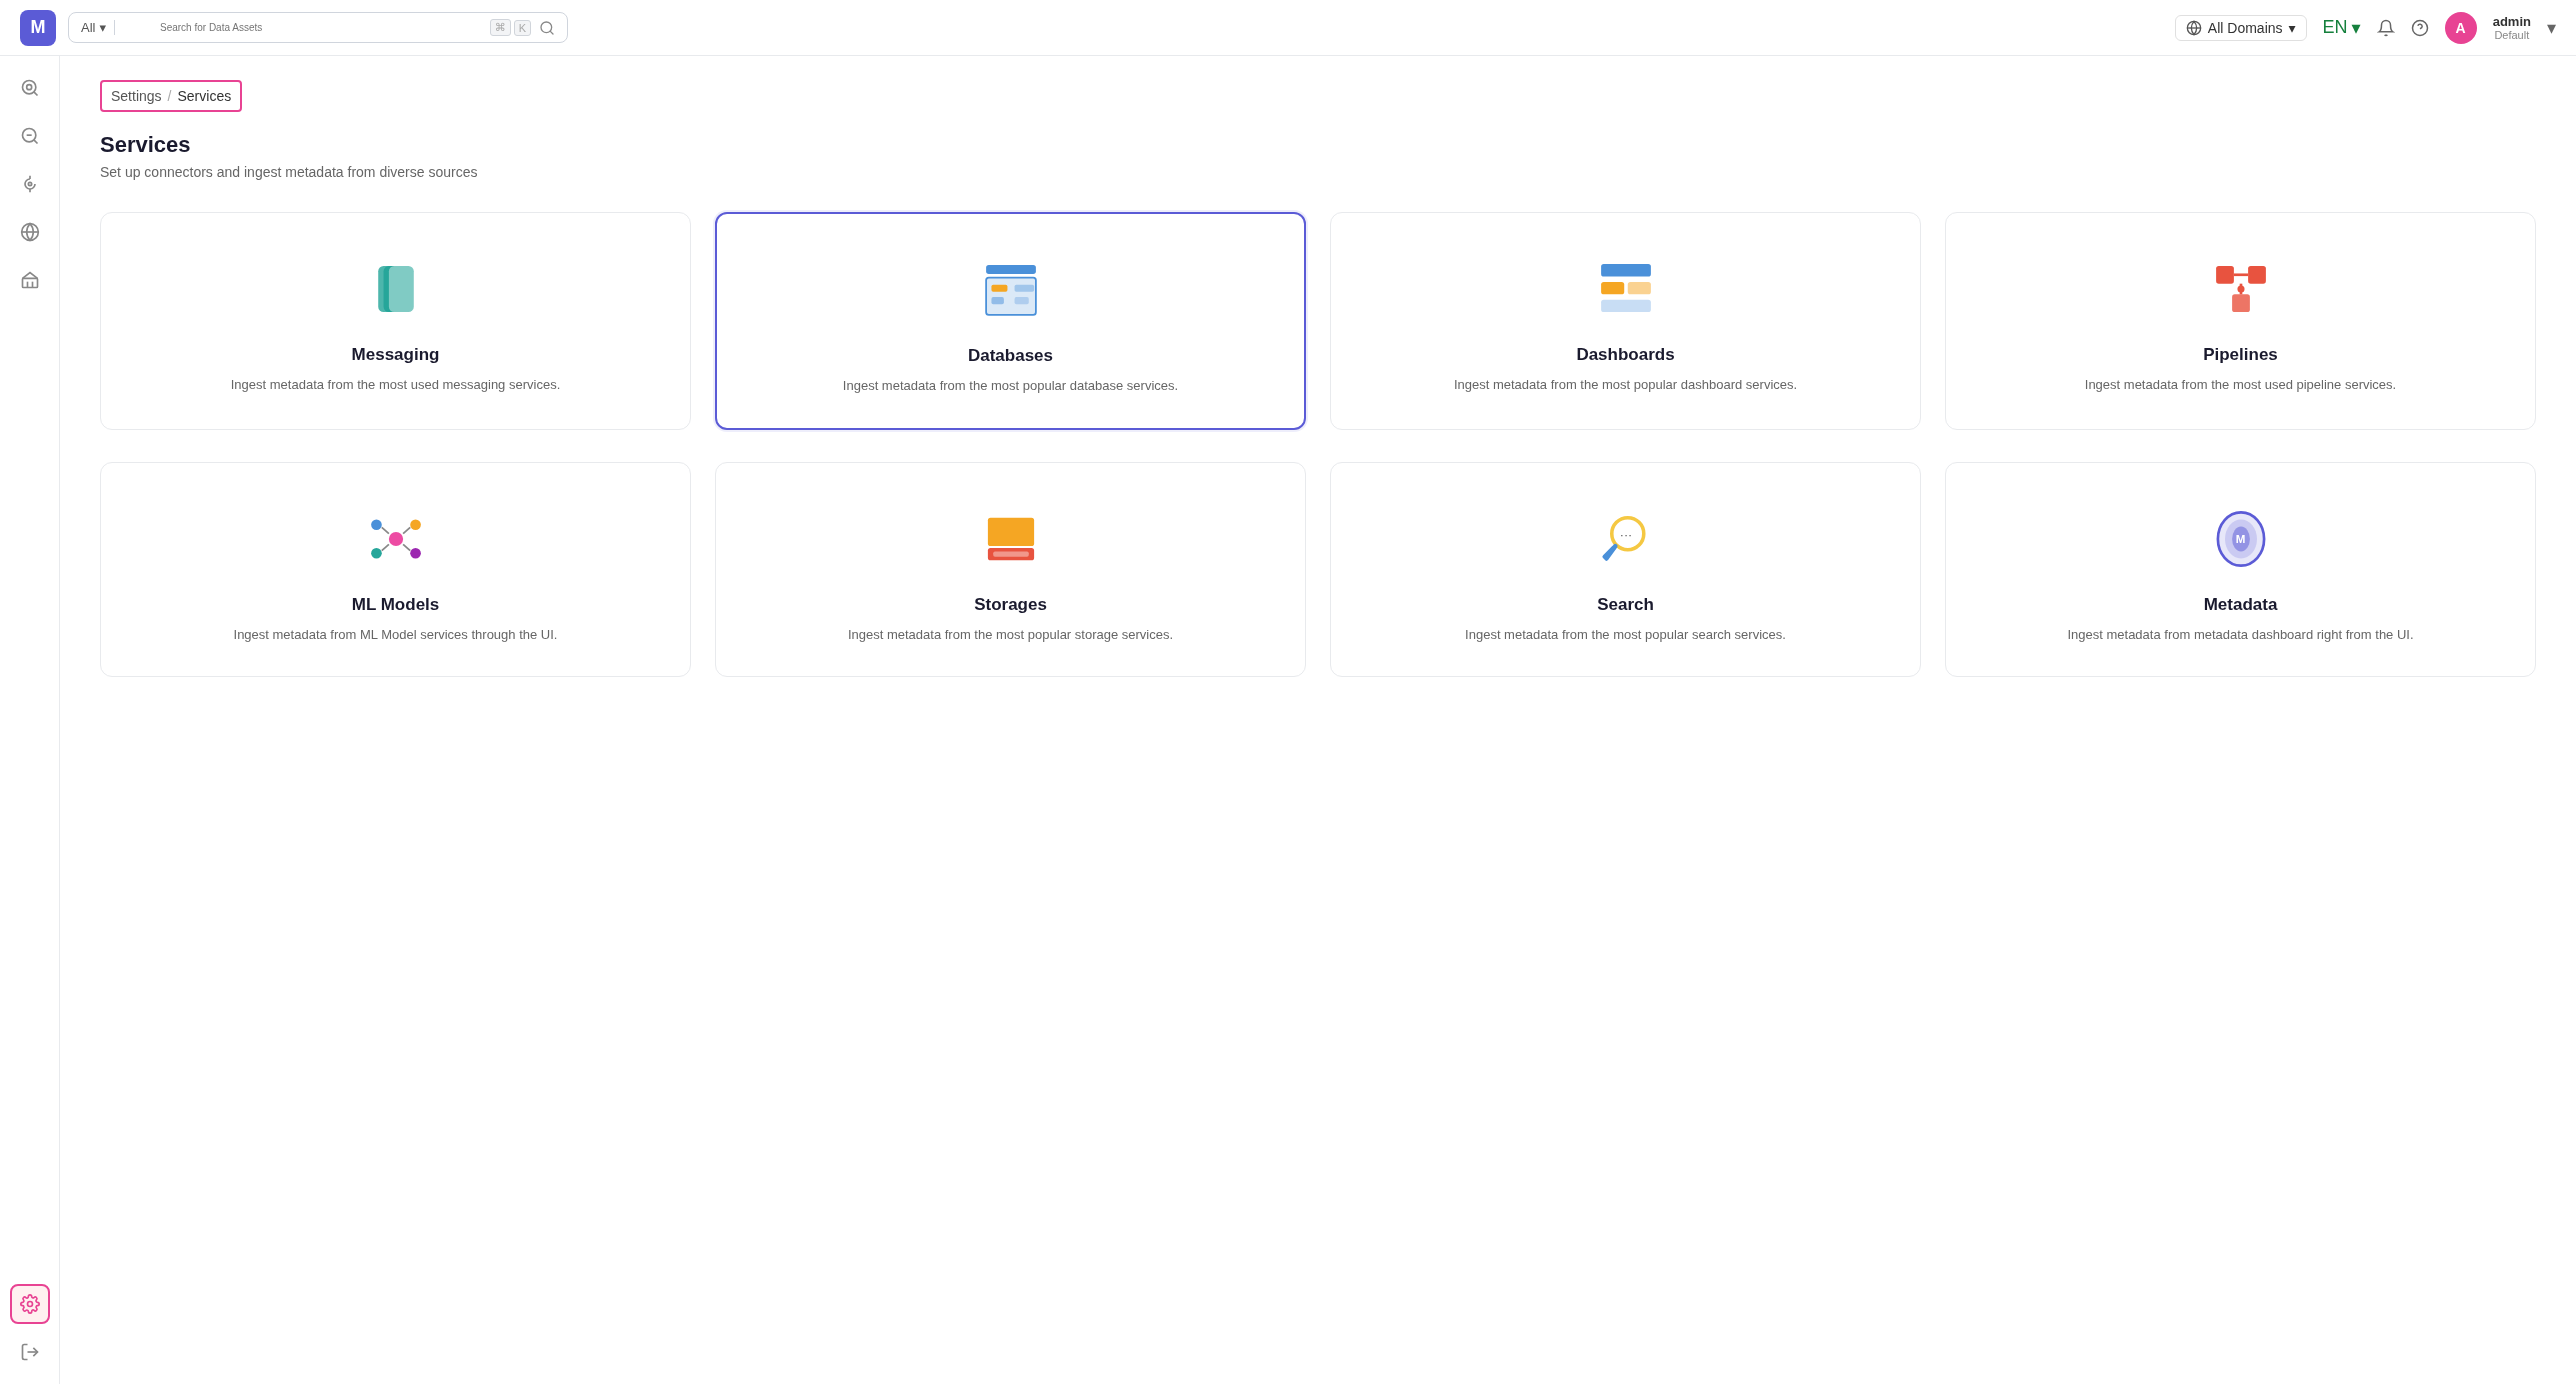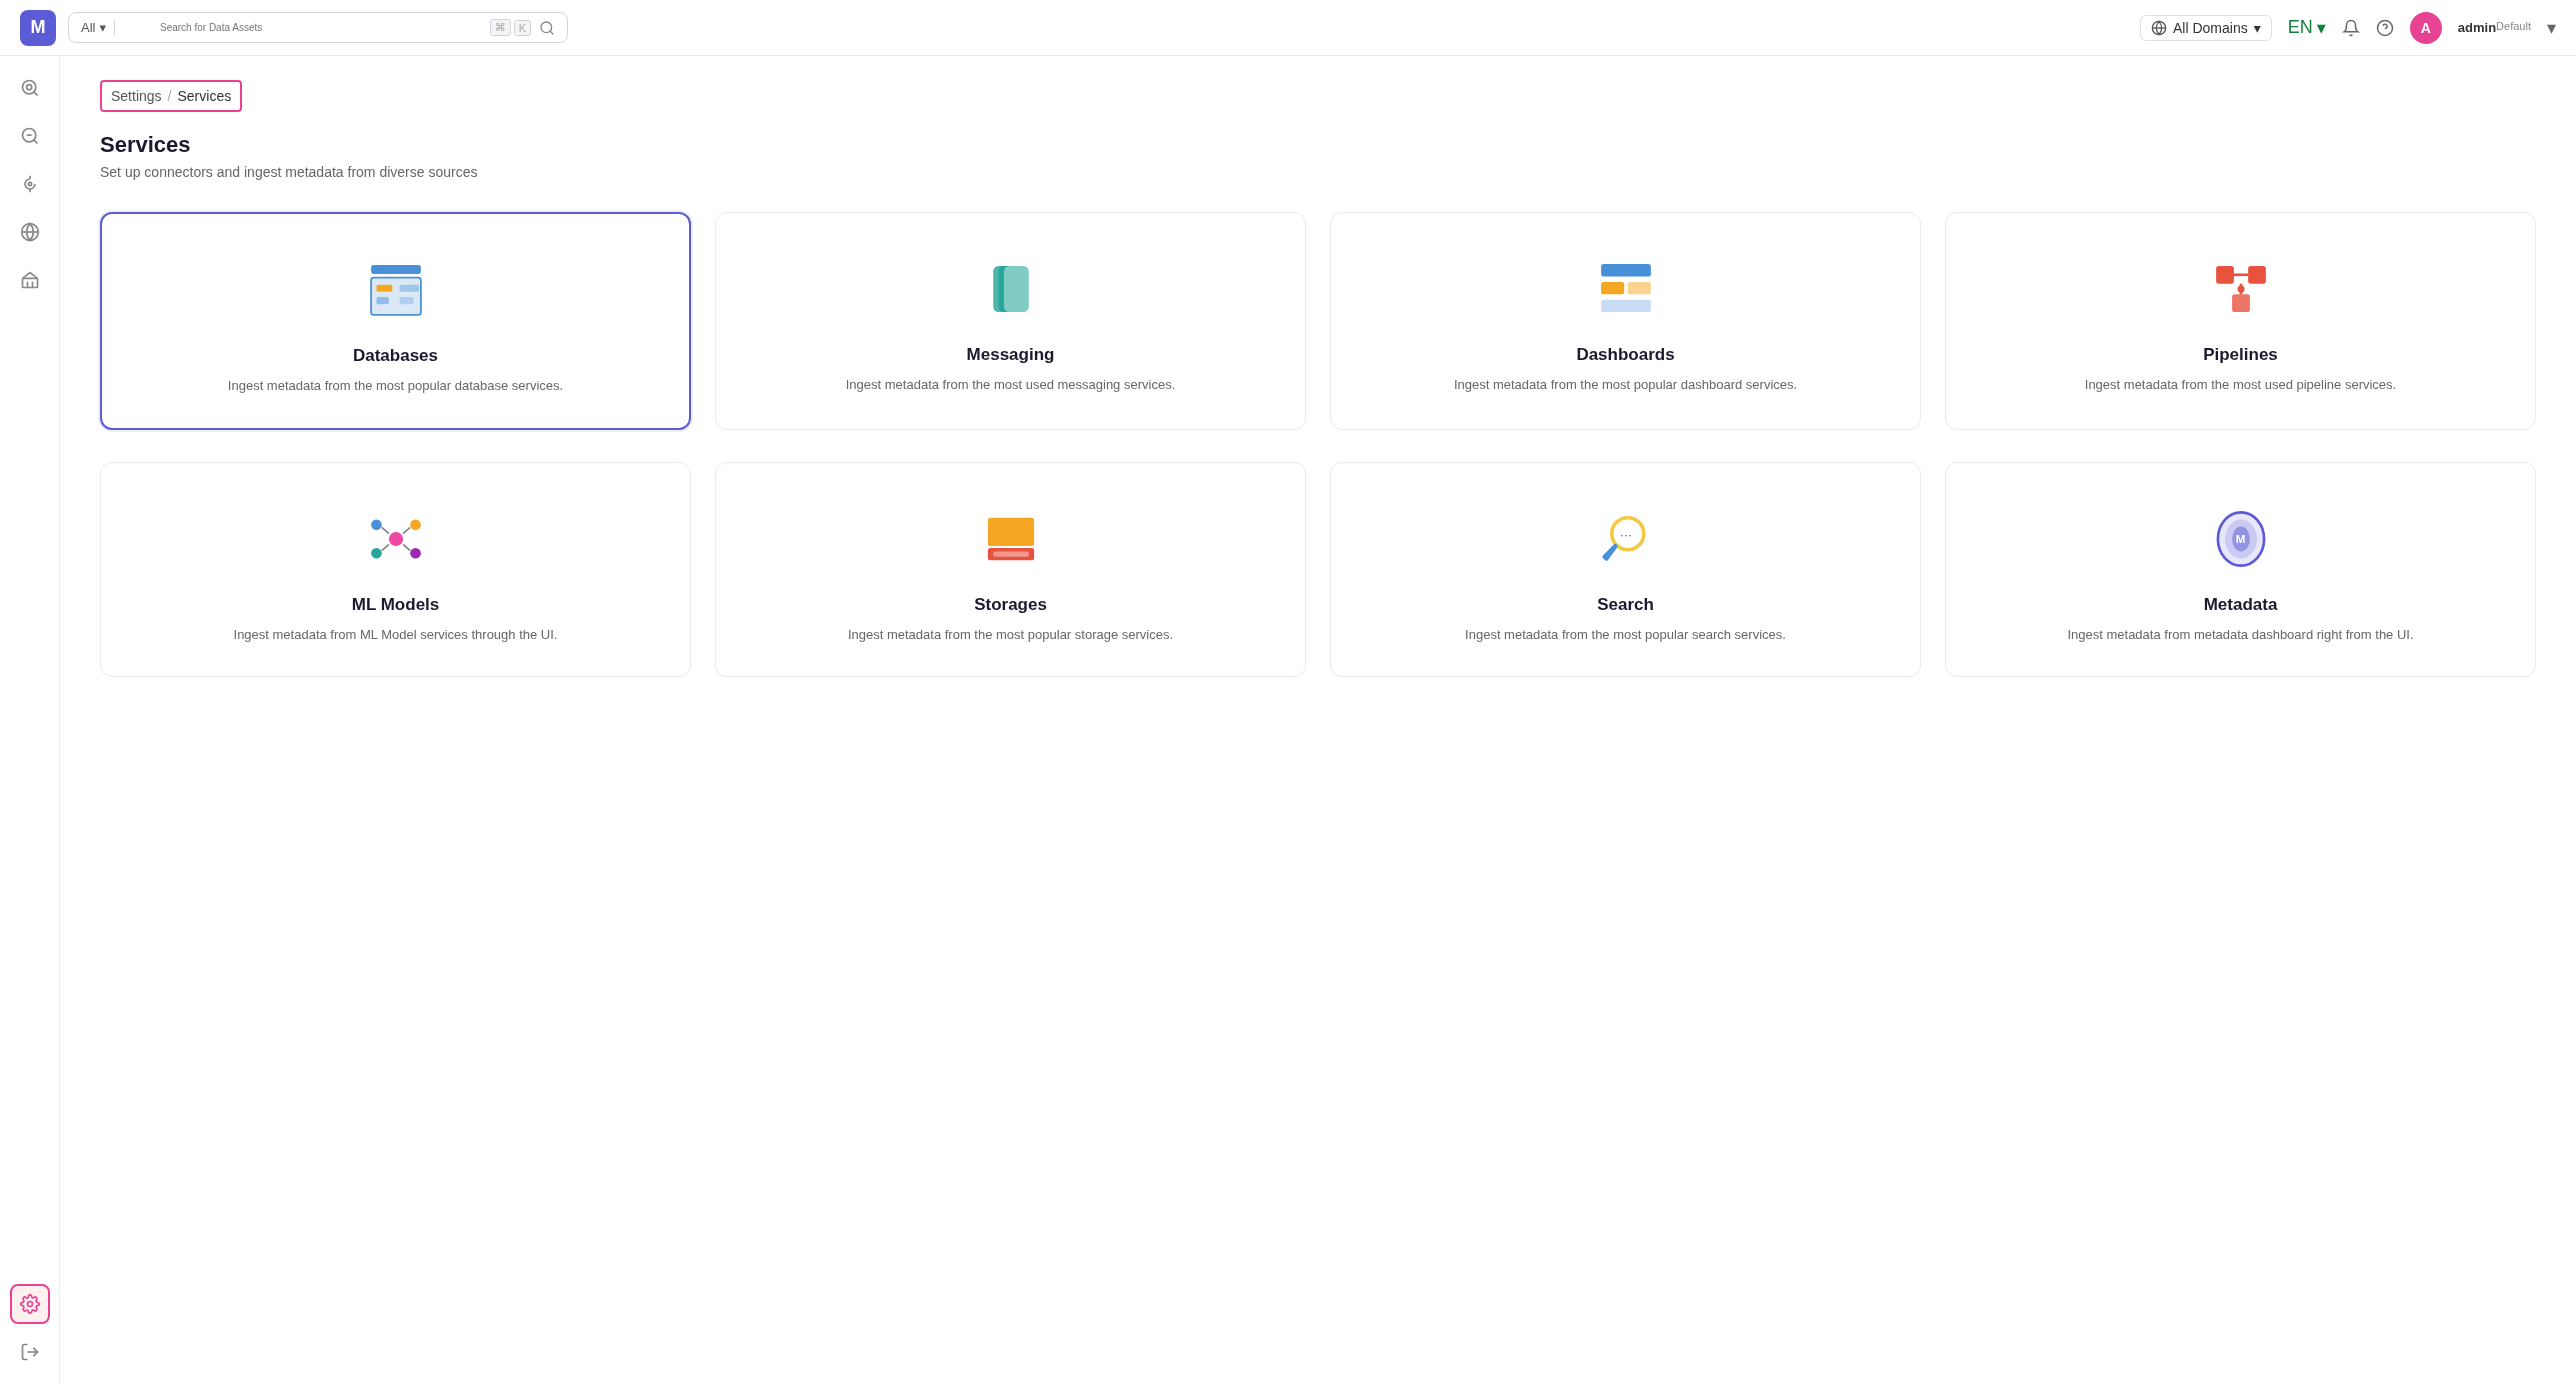--- a/index.html
+++ b/index.html
@@ -17,21 +17,21 @@
     .search-bar { display: flex; align-items: center; flex: 1; max-width: 500px; border: 1px solid #d0d5dd; border-radius: 8px; padding: 6px 12px; gap: 8px; background: #fff; }
     .search-filter { font-size: 13px; color: #555; border-right: 1px solid #d0d5dd; padding-right: 8px; display: flex; align-items: center; gap: 4px; }
     .search-input { border: none; outline: none; flex: 1; font-size: 10px; color: #888; background: transparent; margin-left: 37px; }
     .search-kbd { display: flex; gap: 3px; align-items: center; font-size: 11px; color: #aaa; }
     .kbd { background: #f3f4f6; border: 1px solid #d1d5db; border-radius: 3px; padding: 1px 4px; font-size: 11px; }
     .top-right { display: flex; align-items: center; gap: 16px; margin-left: auto; }
     .domain-selector { display: flex; align-items: center; gap: 6px; font-size: 14px; color: #333; cursor: pointer; border: 1px solid #e0e0e0; border-radius: 6px; padding: 4px 10px; }
     .lang-selector { display: flex; align-items: center; gap: 4px; font-size: 18px; color: #15803d; cursor: pointer; justify-content: flex-end; }
     .icon-btn { background: none; border: none; cursor: pointer; color: #666; font-size: 18px; display: flex; align-items: center; }
     .avatar { width: 32px; height: 32px; border-radius: 50%; background: #e84393; display: flex; align-items: center; justify-content: center; color: #fff; font-weight: bold; font-size: 14px; }
-    .user-info { display: flex; }
+    .user-info { display: flex; flex-direction: column; }
     .user-name { font-size: 13px; font-weight: 600; color: #333; }
     .user-role { font-size: 11px; color: #888; text-align: center; }
 
     
     .sidebar-item { width: 40px; height: 40px; display: flex; align-items: center; justify-content: center; border-radius: 8px; cursor: pointer; color: #888; font-size: 18px; position: relative; }
     .sidebar-item.active { background: #fff0f0; color: #e84393; border: 2px solid #e84393; }
     .sidebar-spacer { flex: 1; }
 
     
     .breadcrumb { display: flex; align-items: center; gap: 6px; margin-bottom: 20px; font-size: 14px; color: #555; border: 2px solid #e84393; border-radius: 4px; padding: 6px 9px; display: inline-flex; }
@@ -179,45 +179,45 @@
         <a class="breadcrumb-link" href="#">Settings</a>
         <span class="breadcrumb-sep">/</span>
         <span class="breadcrumb-current">Services</span>
       </div>
 
       <h1 class="page-title">Services</h1>
       <p class="page-subtitle">Set up connectors and ingest metadata from diverse sources</p>
 
       
       <div class="services-grid" id="services-grid">
-      <div class="service-card selected">
+      <div class="service-card">
+    <div class="service-icon">
+      <svg width="64" height="64" viewBox="0 0 72 72" fill="none" xmlns="http://www.w3.org/2000/svg">
+    <rect x="16" y="10" width="28" height="52" rx="6" fill="#4DB6AC"></rect>
+    <rect x="22" y="10" width="28" height="52" rx="6" fill="#26A69A"></rect>
+    <rect x="28" y="10" width="28" height="52" rx="6" fill="#80CBC4"></rect>
+  </svg>
+    </div>
+    <div class="service-name">Messaging</div>
+    <div class="service-desc">Ingest metadata from the most used messaging services.</div>
+  </div>
+          <div class="service-card selected">
     <div class="service-icon">
       <svg width="64" height="64" viewBox="0 0 72 72" fill="none" xmlns="http://www.w3.org/2000/svg">
     <rect x="8" y="8" width="56" height="10" rx="3" fill="#4A90D9"></rect>
     <rect x="8" y="22" width="56" height="42" rx="3" fill="#4A90D9" opacity="0.2"></rect>
     <rect x="8" y="22" width="56" height="42" rx="3" fill="none" stroke="#4A90D9" stroke-width="2"></rect>
     <rect x="14" y="30" width="18" height="8" rx="2" fill="#F5A623"></rect>
     <rect x="14" y="44" width="14" height="8" rx="2" fill="#4A90D9" opacity="0.5"></rect>
     <rect x="40" y="30" width="22" height="8" rx="2" fill="#4A90D9" opacity="0.4"></rect>
     <rect x="40" y="44" width="16" height="8" rx="2" fill="#4A90D9" opacity="0.3"></rect>
   </svg>
     </div>
     <div class="service-name">Databases</div>
     <div class="service-desc">Ingest metadata from the most popular database services.</div>
-  </div>
-          <div class="service-card">
-    <div class="service-icon">
-      <svg width="64" height="64" viewBox="0 0 72 72" fill="none" xmlns="http://www.w3.org/2000/svg">
-    <rect x="16" y="10" width="28" height="52" rx="6" fill="#4DB6AC"></rect>
-    <rect x="22" y="10" width="28" height="52" rx="6" fill="#26A69A"></rect>
-    <rect x="28" y="10" width="28" height="52" rx="6" fill="#80CBC4"></rect>
-  </svg>
-    </div>
-    <div class="service-name">Messaging</div>
-    <div class="service-desc">Ingest metadata from the most used messaging services.</div>
   </div>
           <div class="service-card">
     <div class="service-icon">
       <svg width="64" height="64" viewBox="0 0 72 72" fill="none" xmlns="http://www.w3.org/2000/svg">
     <rect x="8" y="8" width="56" height="14" rx="3" fill="#4A90D9"></rect>
     <rect x="8" y="28" width="26" height="14" rx="3" fill="#F5A623"></rect>
     <rect x="38" y="28" width="26" height="14" rx="3" fill="#F5A623" opacity="0.5"></rect>
     <rect x="8" y="48" width="56" height="14" rx="3" fill="#4A90D9" opacity="0.3"></rect>
   </svg>
     </div>

